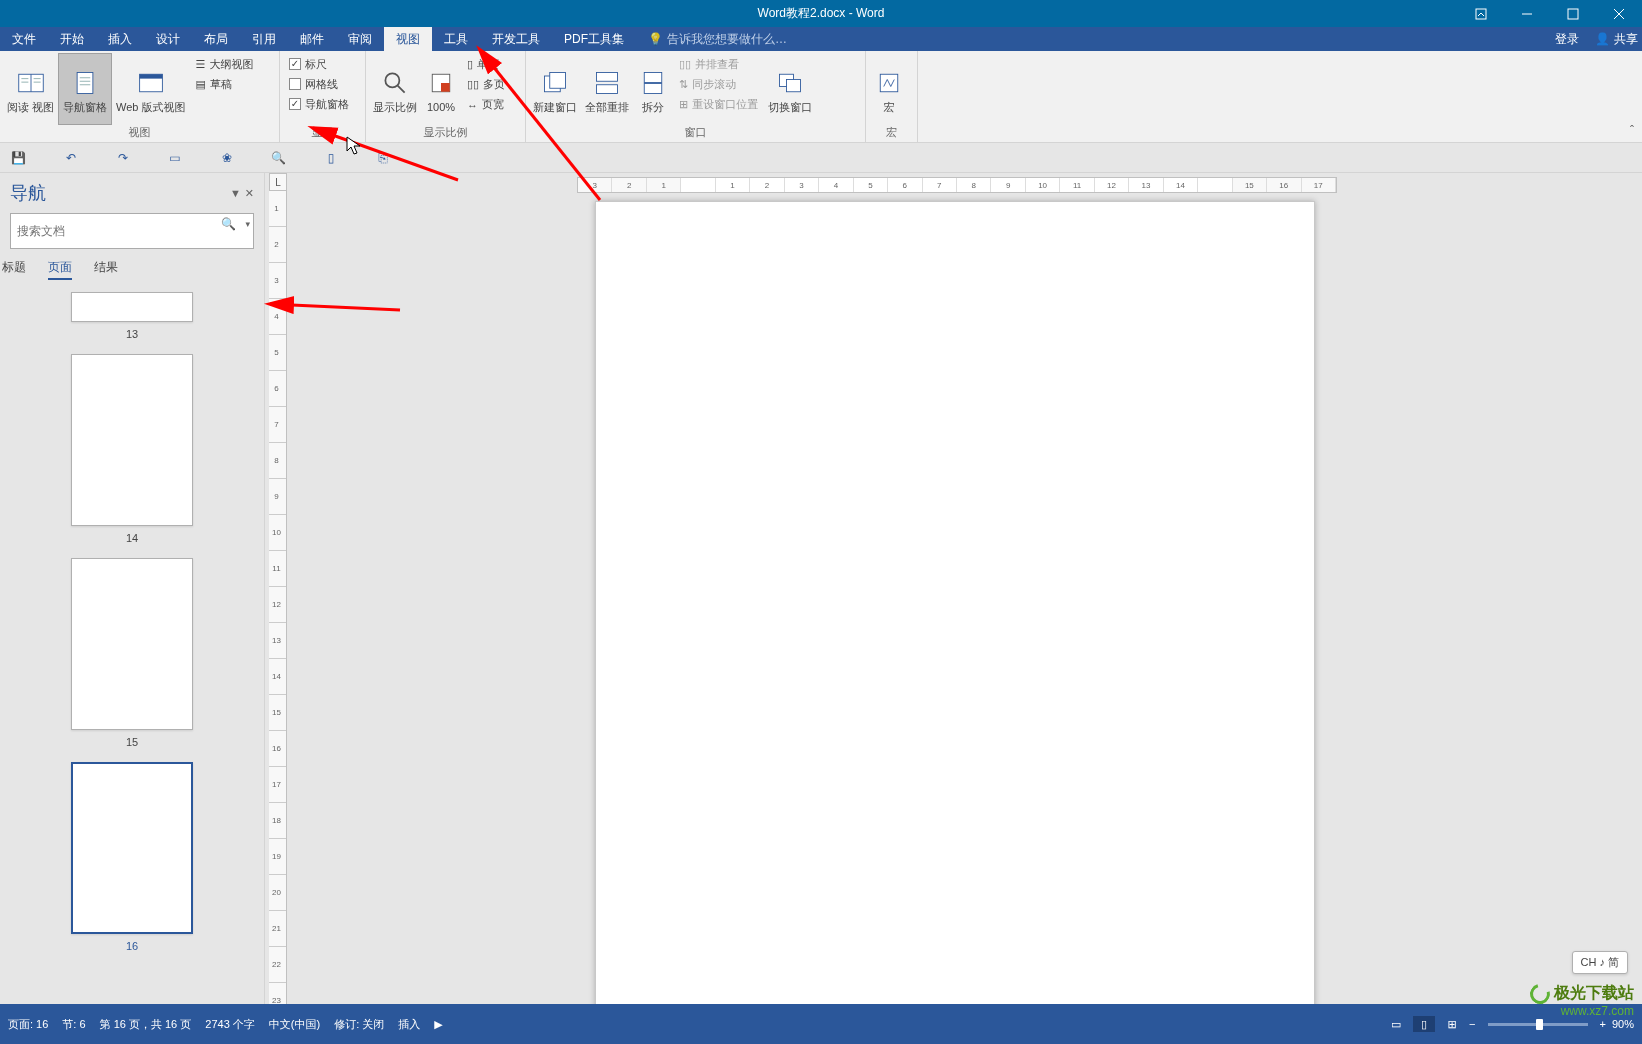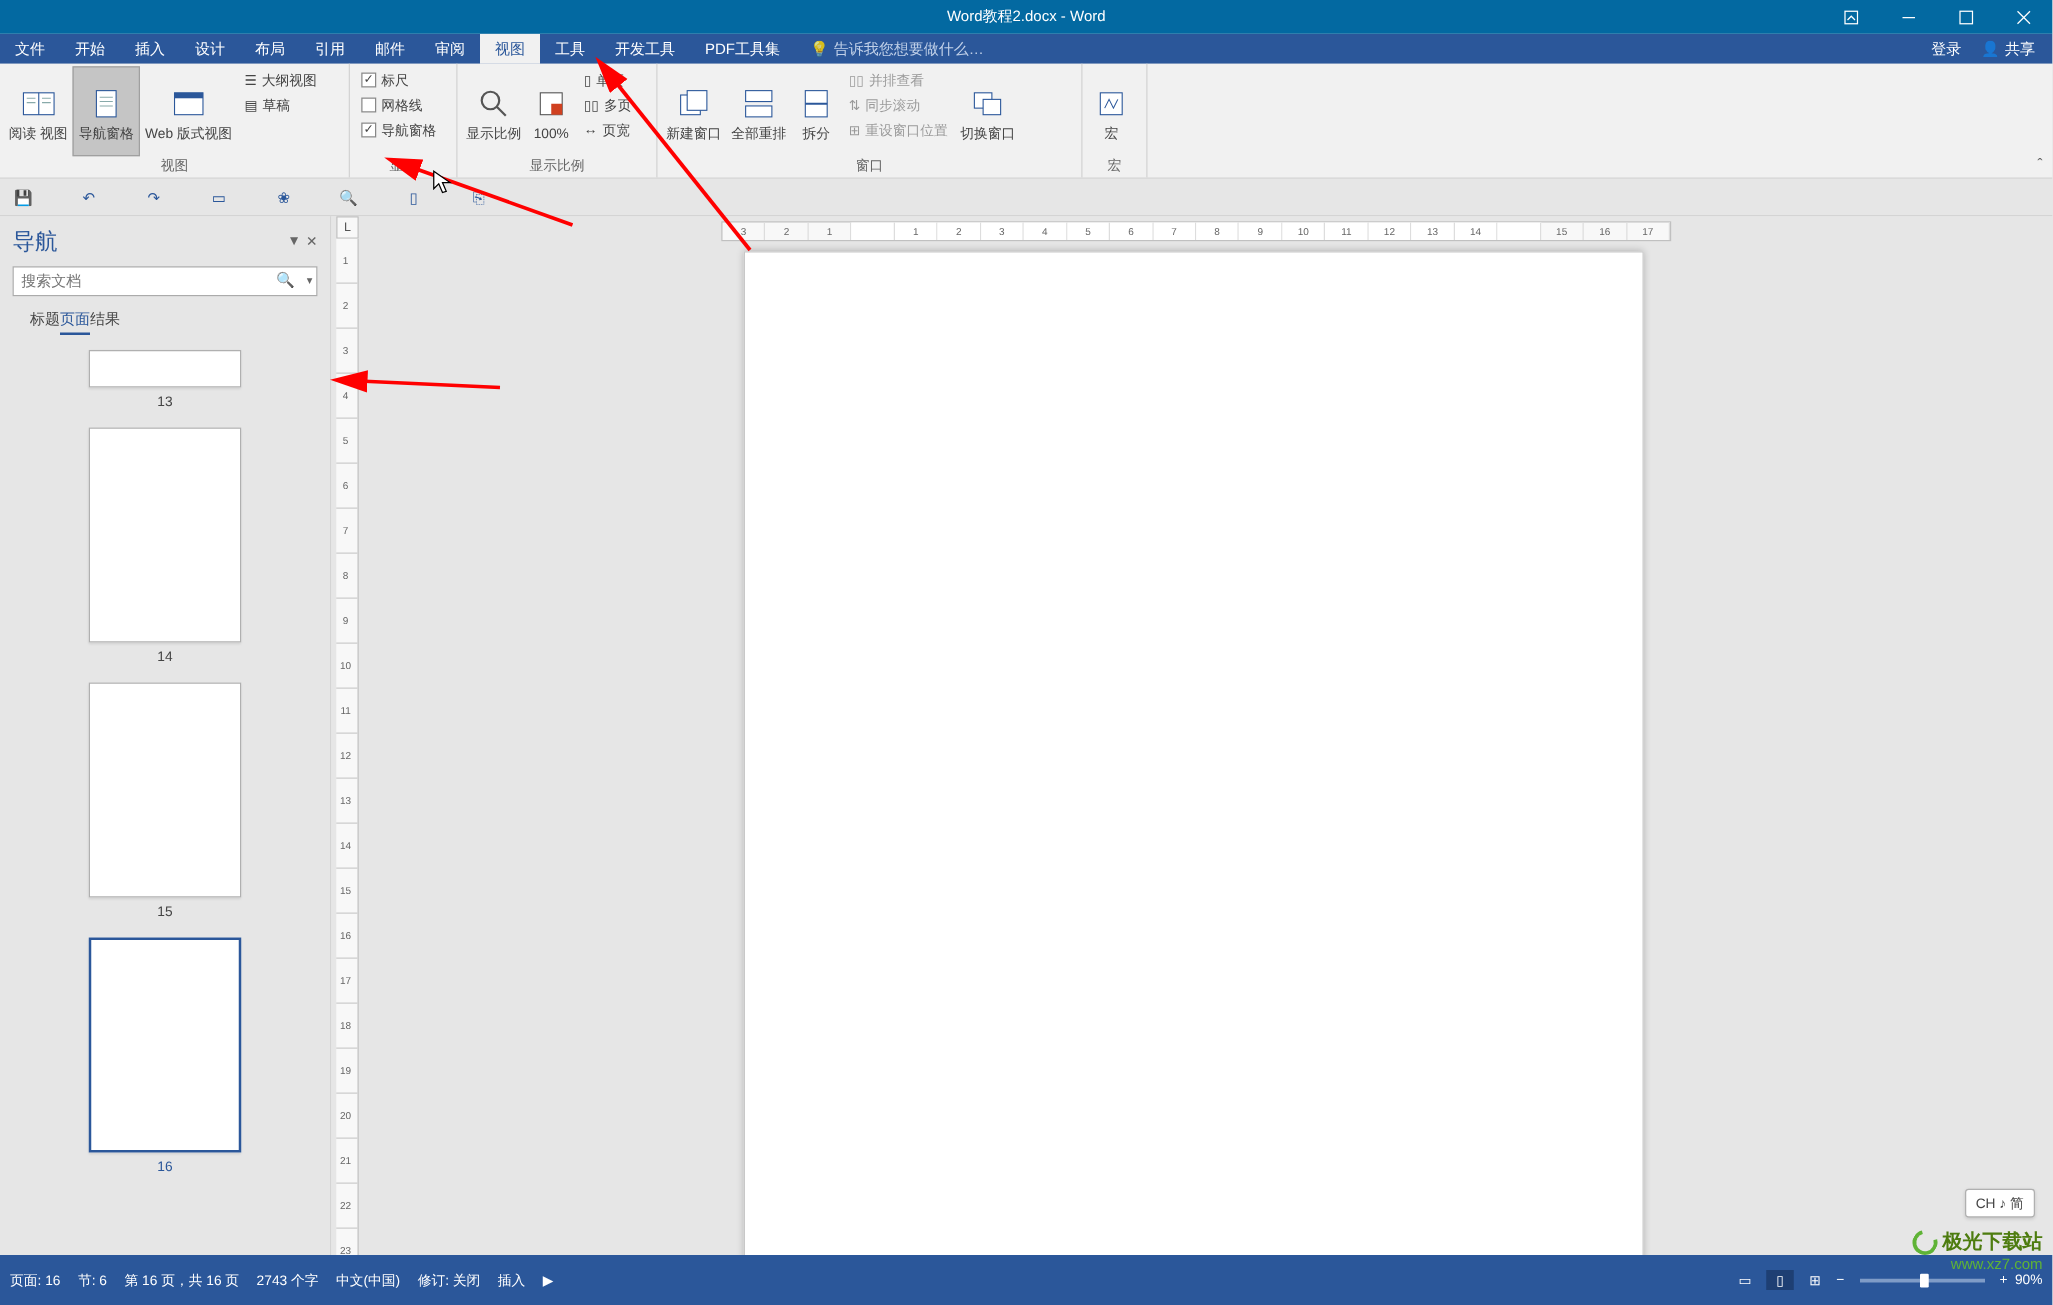--- a/index.html
+++ b/index.html
@@ -11,21 +11,21 @@
 .title-bar .right { position: absolute; right: 0; display: flex; }
 .title-bar .right .btn { width: 46px; height: 27px; display: flex; align-items: center; justify-content: center; }
 .title-bar .right .btn svg { width: 12px; height: 12px; fill: none; stroke: #fff; stroke-width: 1; }
 
 
 .tab-bar { height: 24px; background: #2b579a; display: flex; align-items: stretch; color: #fff; font-size: 12px; }
 .tab-bar .tab { padding: 0 12px; display: flex; align-items: center; cursor: pointer; }
 .tab-bar .tab.active { background: #f1f1f1; color: #2b579a; }
 .tab-bar .tell-me { display: flex; align-items: center; color: #c0d0e8; padding-left: 12px; }
 .tab-bar .tell-me-icon { margin-right: 4px; opacity: .8; }
-.tab-bar .right { margin-left: auto; display: flex; align-items: center; padding-right: 14px; gap: 16px; }
+.tab-bar .right { margin-left: auto; display: flex; align-items: center; padding-right: 4px; gap: 16px; }
 .tab-bar .right span { display: flex; align-items: center; gap: 4px; }
 
 
 .ribbon { height: 92px; background: #f1f1f1; border-bottom: 1px solid #d4d4d4; display: flex; position: relative; }
 .ribbon-group { border-right: 1px solid #d4d4d4; padding: 2px 3px 0; display: flex; flex-direction: column; position: relative; }
 .ribbon-group .group-label { position: absolute; bottom: 2px; left: 0; right: 0; text-align: center; color: #666; font-size: 11px; }
 .ribbon-group .content { display: flex; gap: 0; height: 72px; }
 .big-btn { display: flex; flex-direction: column; align-items: center; padding: 3px 4px 0; min-width: 40px; gap: 2px; justify-content: center; }
 .big-btn.active { background: #c5c5c5; border: 1px solid #a0a0a0; }
 .big-btn .icon { width: 32px; height: 32px; display: flex; align-items: center; justify-content: center; }
@@ -42,24 +42,24 @@
 
 
 .main { position: absolute; top: 173px; left: 0; right: 0; bottom: 22px; display: flex; }
 
 
 .nav-pane { width: 265px; background: #e6e6e6; border-right: 1px solid #d4d4d4; display: flex; flex-direction: column; }
 .nav-header { padding: 8px 10px 6px; display: flex; align-items: center; justify-content: space-between; }
 .nav-header .title { font-size: 18px; color: #2b579a; }
 .nav-header .ctrls { display: flex; gap: 4px; color: #666; font-size: 11px;}
 .nav-search { margin: 2px 10px 6px; position: relative; }
-.nav-search input { width: 100%; height: 24px; border: 1px solid #ababab; padding: 0 26px 0 6px; font-size: 12px; background: #fff; }
+.nav-search input { width: 100%; height: 36px; border: 1px solid #ababab; padding: 0 26px 0 6px; font-size: 12px; background: #fff; }
 .nav-search .sicon { position: absolute; right: 18px; top: 4px; color: #666; }
 .nav-search .sdrop { position: absolute; right: 4px; top: 6px; color: #666; font-size: 9px;}
-.nav-tabs { display: flex; padding: 4px 24px 8px; font-size: 12px; color: #444;}
+.nav-tabs { display: flex; gap: 22px; padding: 4px 2px 8px; font-size: 12px; color: #444;}
 .nav-tabs .nt.active { color: #2b579a; border-bottom: 2px solid #2b579a; padding-bottom: 2px;}
 .nav-thumbs { flex: 1; overflow-y: auto; padding: 4px 0; }
 .thumb-wrap { display: flex; flex-direction: column; align-items: center; margin-bottom: 14px; }
 .thumb { background: #fff; border: 1px solid #b0b0b0; box-shadow: 0 1px 2px rgba(0,0,0,.1); }
 .thumb.t13 { width: 122px; height: 30px; }
 .thumb.tfull { width: 122px; height: 172px; }
 .thumb.sel { border: 2px solid #2b579a; }
 .thumb-lbl { font-size: 11px; color: #444; margin-top: 6px; }
 .thumb.sel + .thumb-lbl { color: #2b579a; }
 

